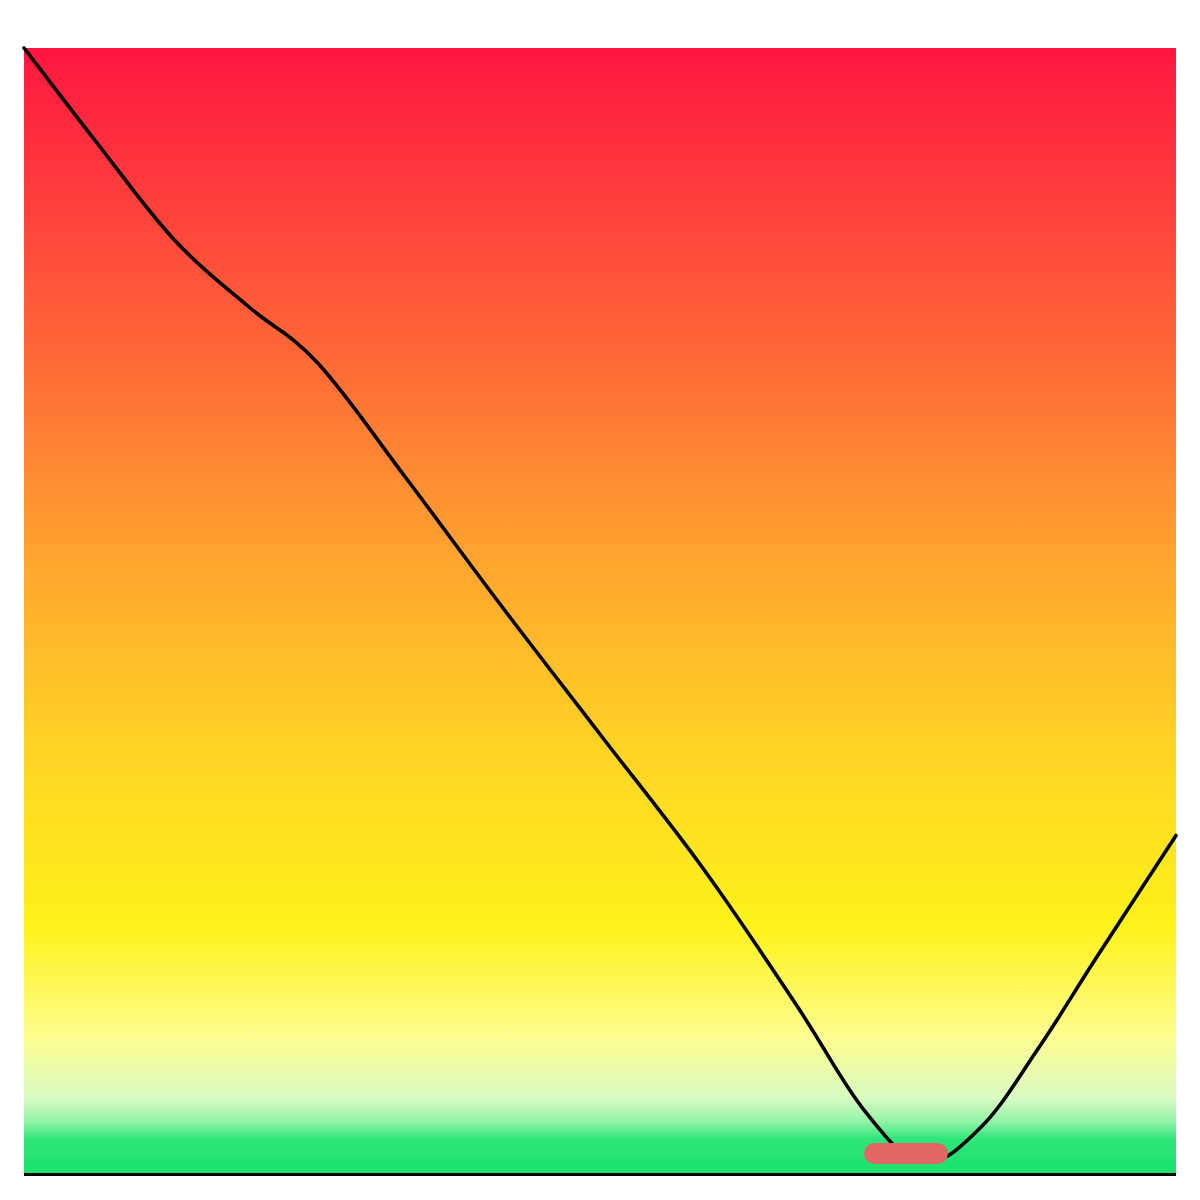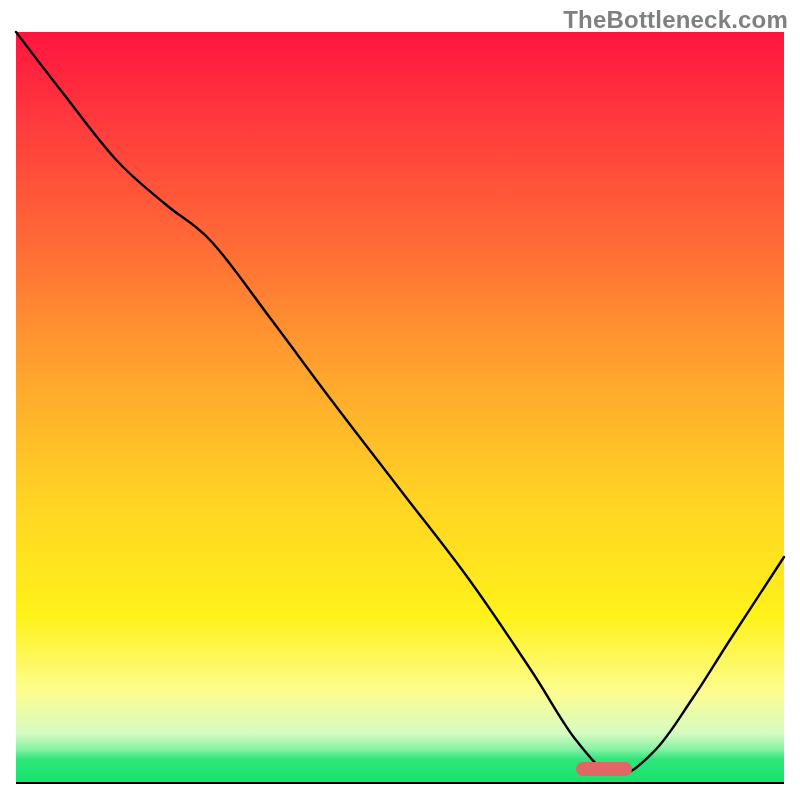--- a/index.html
+++ b/index.html
@@ -75,21 +75,20 @@
     position: absolute;
     background: #e36666;
     border-radius: 7px;
   }
 </style>
 </head>
 <body>
 
 <div class="stage">
 
-  <div class="watermark">TheBottleneck.com</div>
 
   <div class="plot">
     <div class="gradient-bg"></div>
 
     <svg class="curve" viewBox="0 0 768 750" preserveAspectRatio="none">
       <path fill="none" stroke="#000000" stroke-width="2.4" stroke-linejoin="round" stroke-linecap="round" d="M 0.0 0.0 C 8.3 10.8, 28.1 37.0, 46.1 60.0 C 64.1 82.9, 81.2 107.3, 99.8 127.5 C 118.5 147.8, 132.5 157.7, 149.8 172.5 C 167.0 187.3, 177.2 189.8, 195.8 210.0 C 214.5 230.3, 232.0 256.6, 253.4 285.0 C 274.9 313.4, 291.4 336.4, 314.9 367.5 C 338.4 398.6, 359.1 425.1, 384.0 457.5 C 408.9 489.9, 429.6 515.1, 453.1 547.5 C 476.6 579.9, 495.2 608.5, 514.6 637.5 C 533.9 666.5, 545.4 689.9, 560.6 708.8 C 575.8 727.6, 585.2 740.5, 599.0 742.5 C 612.9 744.5, 623.6 733.5, 637.4 720.0 C 651.3 706.5, 662.0 687.8, 675.8 667.5 C 689.7 647.3, 697.7 633.1, 714.2 607.5 C 730.8 581.9, 758.3 539.9, 768.0 525.0"></path>
     </svg>
 
     <div class="marker" style="width: 56px; height: 14px; left: 559.52px; top: 730.25px; background: rgb(227, 102, 102); border-radius: 7px;"></div>
   </div>

